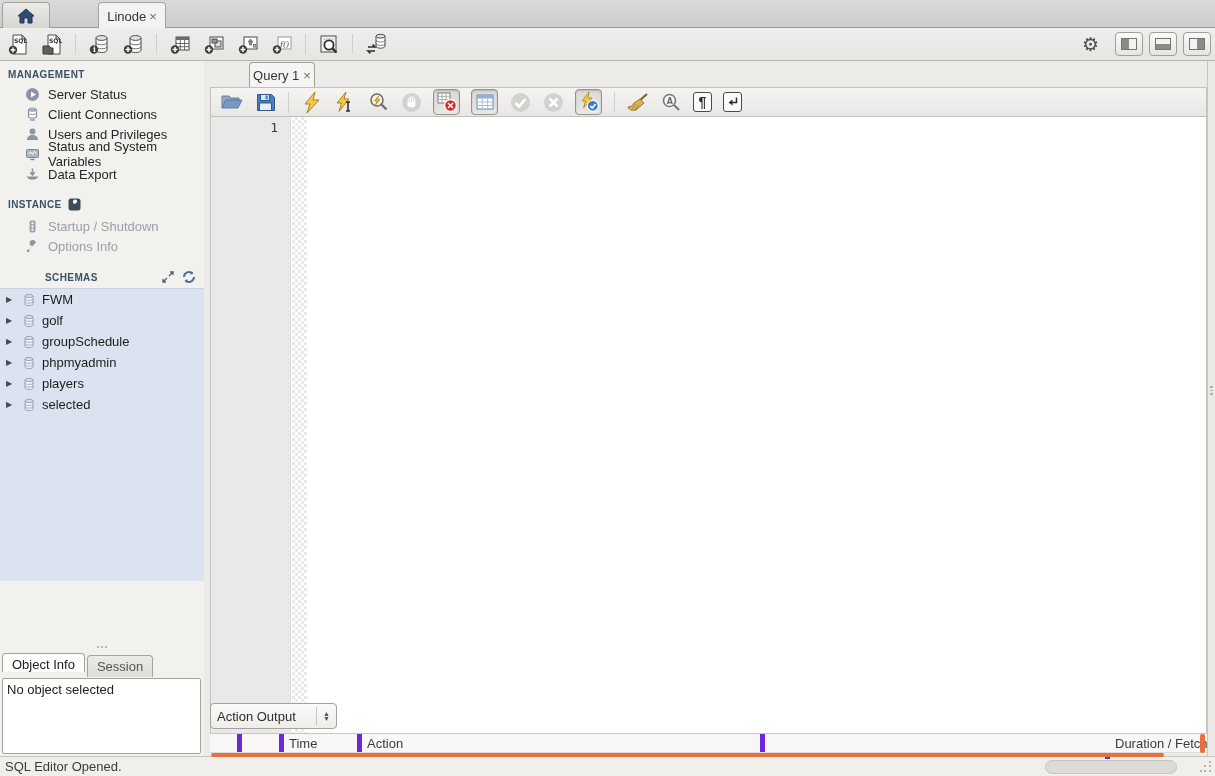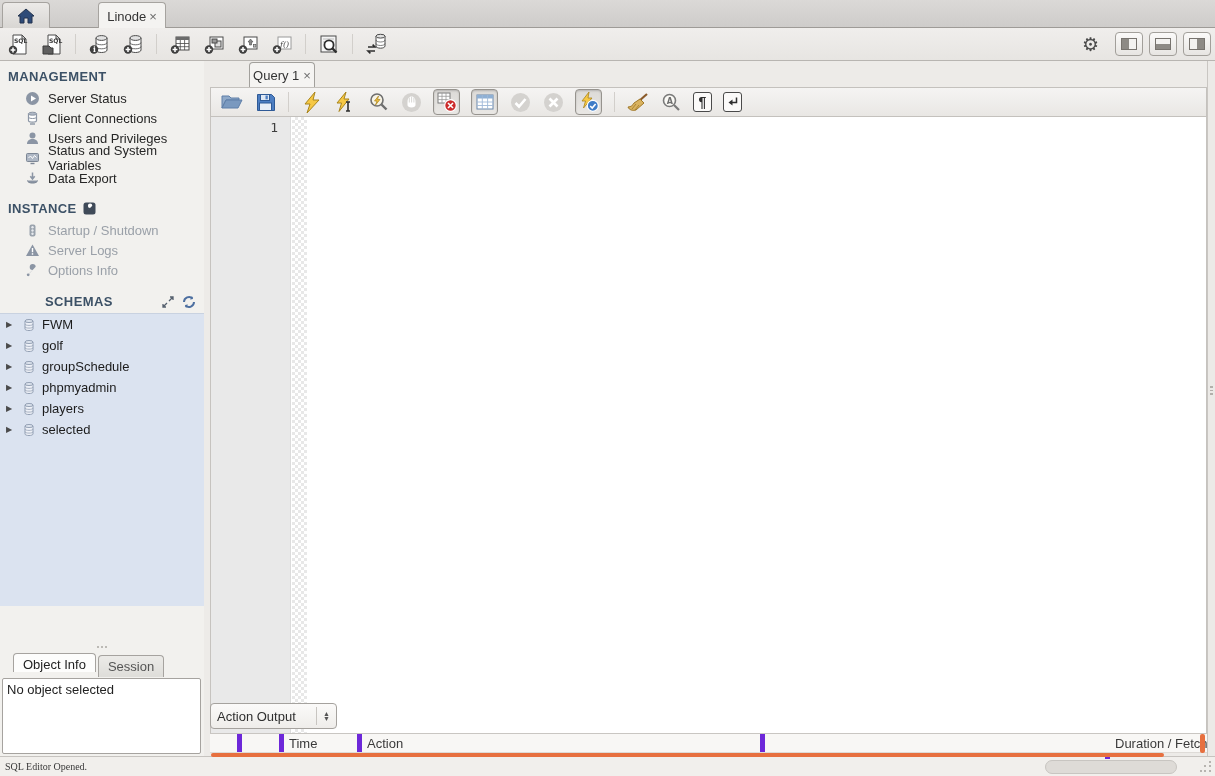--- a/index.html
+++ b/index.html
@@ -32,53 +32,53 @@
   .ptoggle { width:28px; height:24px; border:1px solid #a29f9a; border-radius:4px;
              background:linear-gradient(#fbfaf9,#e7e5e2); display:flex; align-items:center; justify-content:center; }
   .ptoggle .box { width:16px; height:12px; border:1px solid #77736e; background:#f3f2f0; position:relative; }
   .ptoggle .fill { position:absolute; background:#8d8a85; }
   .ptoggle.left .fill { left:0; top:0; bottom:0; width:7px; }
   .ptoggle.bottom .fill { left:0; right:0; bottom:0; height:5px; }
   .ptoggle.right .fill { right:0; top:0; bottom:0; width:7px; }
 
   
   .sidebar { position:absolute; left:0; top:61px; width:204px; height:589px; background:#f2f1ee; }
-  .side-header { display:flex; align-items:center; font-weight:bold; font-size:13px; color:#3c5166;
+  .side-header { display:flex; align-items:center; font-weight:bold; font-size:10px; color:#3c5166;
                  letter-spacing:.4px; padding:8px 8px 4px 8px; }
   .side-header .hicons { margin-left:auto; display:flex; gap:8px; align-items:center; }
   .side-item { display:flex; align-items:center; height:20px; padding-left:24px; gap:8px; font-size:13px; color:#262626; }
   .side-item.disabled { color:#9aa0a8; }
   .sicon { width:16px; height:16px; display:flex; align-items:center; justify-content:center; flex:none; }
   .filter-wrap { margin:4px 8px 6px 8px; height:22px; background:#fff; border:1px solid #a4a19d;
                  border-radius:3px; display:flex; align-items:center; padding:0 4px; gap:4px; }
   .filter-wrap input { border:none; outline:none; flex:1; font-size:13px; color:#333;
                        font-family:"Liberation Sans","DejaVu Sans",sans-serif; background:transparent; }
   .filter-wrap input::placeholder { color:#8d8d8d; }
   .schema-list { background:#dbe3f0; height:293px; overflow:hidden; border-top:1px solid #c9d2e0; }
   .schema-row { display:flex; align-items:center; height:21px; gap:5px; padding-left:6px; font-size:13px; color:#1c1c1c; }
   .expander { font-size:8px; color:#4a4a4a; width:10px; flex:none; }
   .side-splitter { position:absolute; left:0; bottom:0; width:204px; height:7px; display:flex;
                    align-items:center; justify-content:center; }
   .hdots { display:flex; gap:2px; }
   .hdots i { width:2px; height:2px; background:#aaa7a2; border-radius:50%; display:block; }
 
   
   .info-panel { position:absolute; left:0; top:650px; width:204px; height:106px; background:#f2f1ee; }
-  .info-tabs { display:flex; padding:3px 0 0 13px; height:22px; }
+  .info-tabs { display:flex; padding:3px 0 0 2px; height:22px; }
   .itab { border:1px solid #a6a39f; border-bottom:none; border-radius:4px 4px 0 0;
           padding:3px 9px 2px 9px; font-size:13px; }
   .itab.active { background:#fdfdfc; color:#222; position:relative; z-index:2; }
   .itab.inactive { background:linear-gradient(#ecebe8,#deddd9); color:#555; margin-left:2px; height:22px; margin-top:2px; }
   .info-box { position:absolute; left:2px; top:28px; width:199px; height:76px; background:#fff;
               border:1px solid #a6a39f; border-radius:2px; padding:3px 4px; font-size:13px; color:#222; }
 
   
   .statusbar { position:absolute; left:0; top:756px; width:1215px; height:20px;
                background:#f1efec; border-top:1px solid #c6c3bf; display:flex; align-items:center; }
-  .status-text { padding-left:5px; font-size:10px; color:#3a3a3a;font-family:Liberation Serif, serif; }
+  .status-text { padding-left:5px; font-size:13px; color:#3a3a3a; }
   .status-pill { position:absolute; right:38px; top:3px; width:132px; height:14px;
                  background:#dedbd7; border:1px solid #c8c5c1; border-radius:7px; }
   .grip { position:absolute; right:3px; bottom:3px; width:12px; height:12px;
           background:
             radial-gradient(circle at 10px 10px,#b7b4b0 1px,transparent 1.3px),
             radial-gradient(circle at 10px 5px,#b7b4b0 1px,transparent 1.3px),
             radial-gradient(circle at 5px 10px,#b7b4b0 1px,transparent 1.3px),
             radial-gradient(circle at 10px 1px,#b7b4b0 1px,transparent 1.3px),
             radial-gradient(circle at 1px 10px,#b7b4b0 1px,transparent 1.3px),
             radial-gradient(circle at 5px 5px,#b7b4b0 1px,transparent 1.3px); }
@@ -343,30 +343,20 @@
           <circle cx="7.5" cy="4.3" r="1.2" fill="#e8ebef"></circle>
           <circle cx="7.5" cy="7.5" r="1.2" fill="#e8ebef"></circle>
           <circle cx="7.5" cy="10.7" r="1.2" fill="#e8ebef"></circle>
         </svg>
     </span>
     <span>Startup / Shutdown</span>
   </div>
   <div class="side-item disabled">
     <span class="sicon">
       <svg width="15" height="15" viewBox="0 0 15 15">
-          <path d="M7.5 1.5 L14 13 H1 Z" fill="#8b95a4"></path>
-          <rect x="6.8" y="5" width="1.4" height="4.2" fill="#fff"></rect>
-          <rect x="6.8" y="10.2" width="1.4" height="1.5" fill="#fff"></rect>
-        </svg>
-    </span>
-    <span>Server Logs</span>
-  </div>
-  <div class="side-item disabled">
-    <span class="sicon">
-      <svg width="15" height="15" viewBox="0 0 15 15">
           <path d="M2 12.5 L7.5 7 a3 3 0 1 1 3.2-3.2 L5.3 9.5 Z" fill="#8b95a4"></path>
           <circle cx="3.2" cy="11.8" r="1.4" fill="#8b95a4"></circle>
         </svg>
     </span>
     <span>Options Info</span>
   </div>
 
   <div class="side-header" style="padding-top:14px;margin-left:37px;">
     <span>SCHEMAS</span>
     <span class="hicons">

